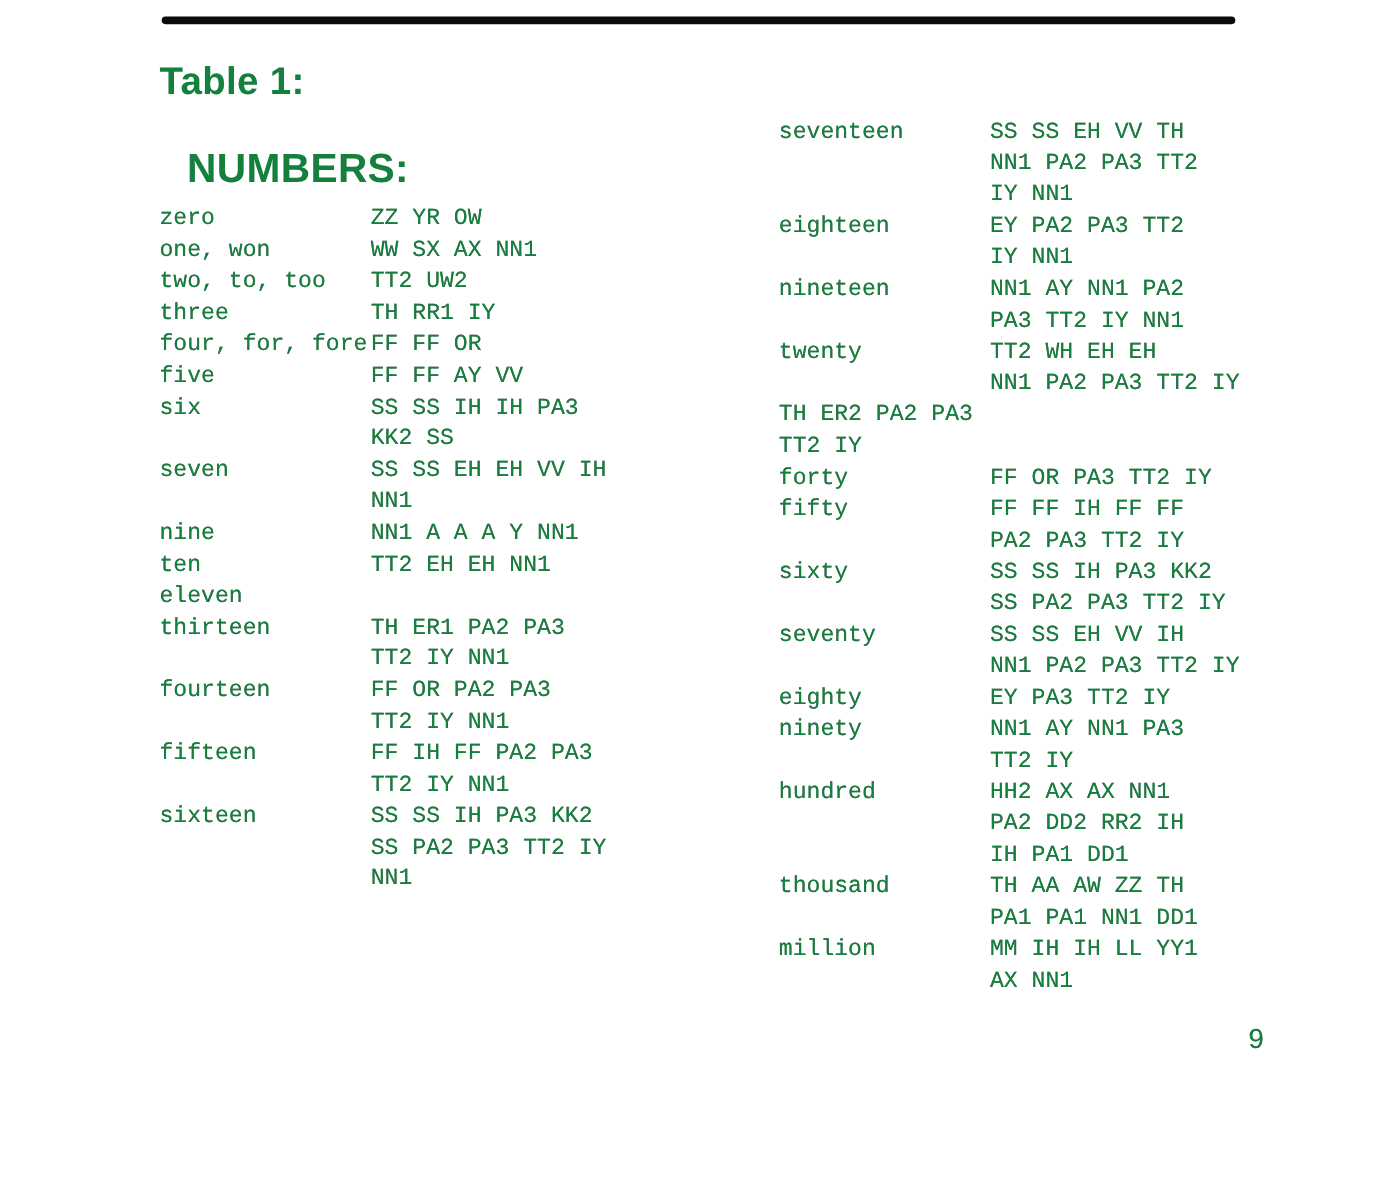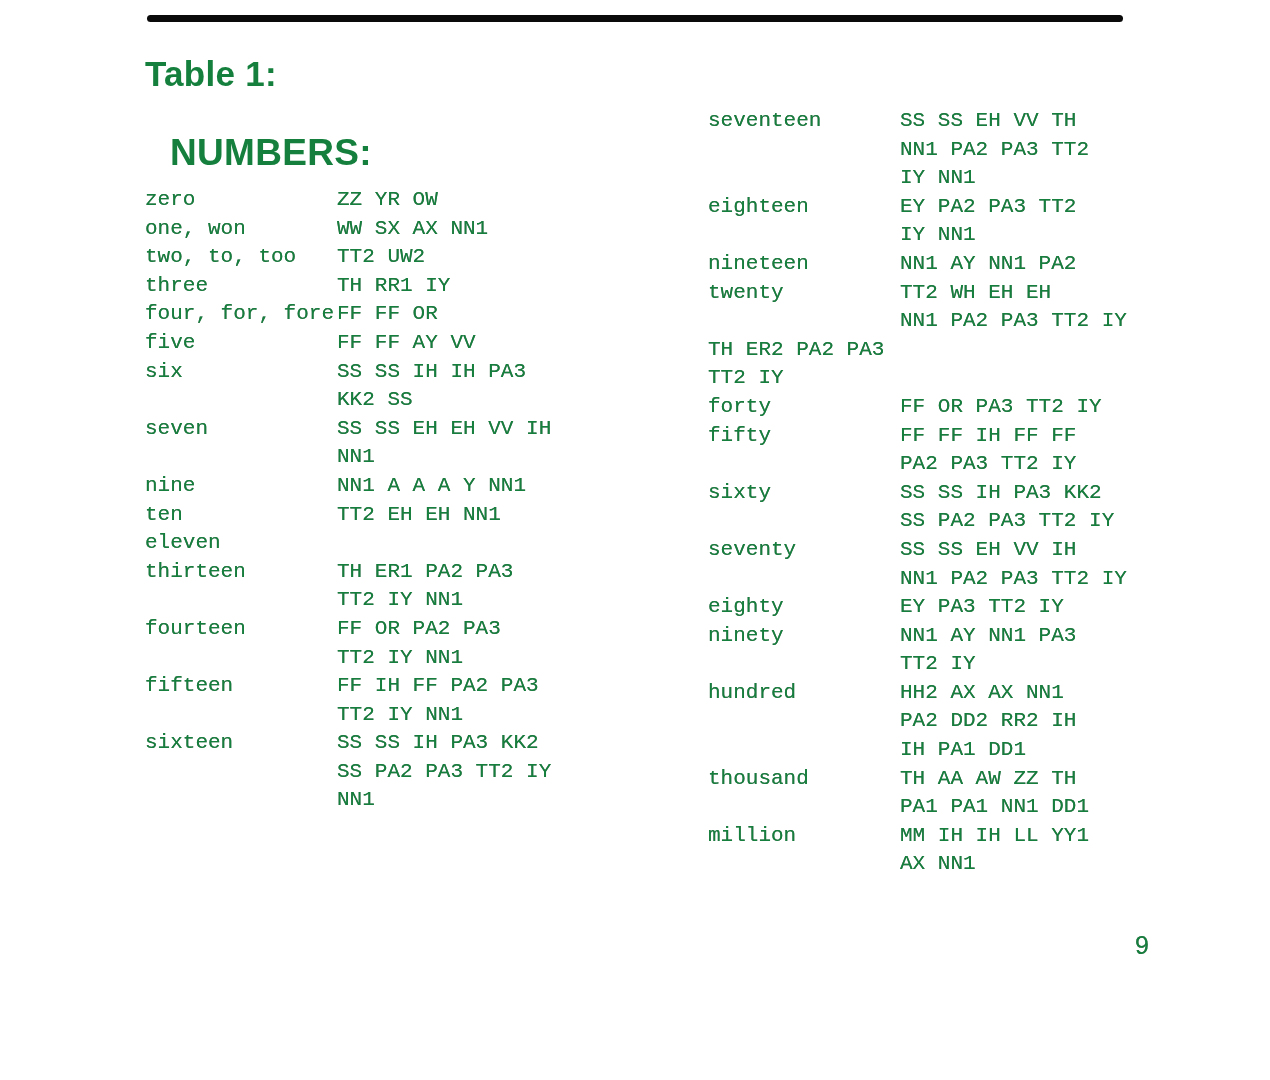--- a/index.html
+++ b/index.html
@@ -143,21 +143,21 @@
       <div class="entry">
         <div class="word">seventeen</div>
         <div class="code"><div class="code-line">SS SS EH VV TH</div><div class="code-line">NN1 PA2 PA3 TT2</div><div class="code-line">IY NN1</div></div>
       </div>
       <div class="entry">
         <div class="word">eighteen</div>
         <div class="code"><div class="code-line">EY PA2 PA3 TT2</div><div class="code-line">IY NN1</div></div>
       </div>
       <div class="entry">
         <div class="word">nineteen</div>
-        <div class="code"><div class="code-line">NN1 AY NN1 PA2</div></div>
+        <div class="code"><div class="code-line">NN1 AY NN1 PA2</div><div class="code-line">PA3 TT2 IY NN1</div></div>
       </div>
       <div class="entry">
         <div class="word">twenty</div>
         <div class="code"><div class="code-line">TT2 WH EH EH</div><div class="code-line">NN1 PA2 PA3 TT2 IY</div></div>
       </div>
       <div class="entry">
         <div class="code"><div class="code-line">TH ER2 PA2 PA3</div><div class="code-line">TT2 IY</div></div>
       </div>
       <div class="entry">
         <div class="word">forty</div>

